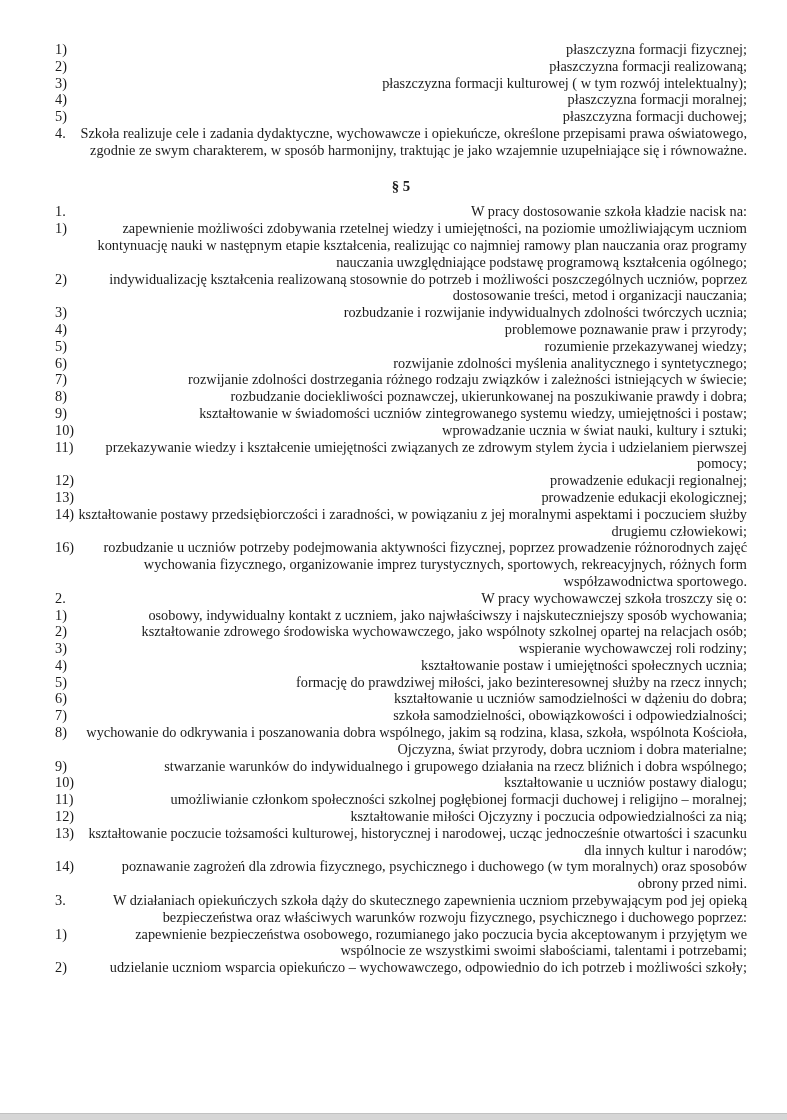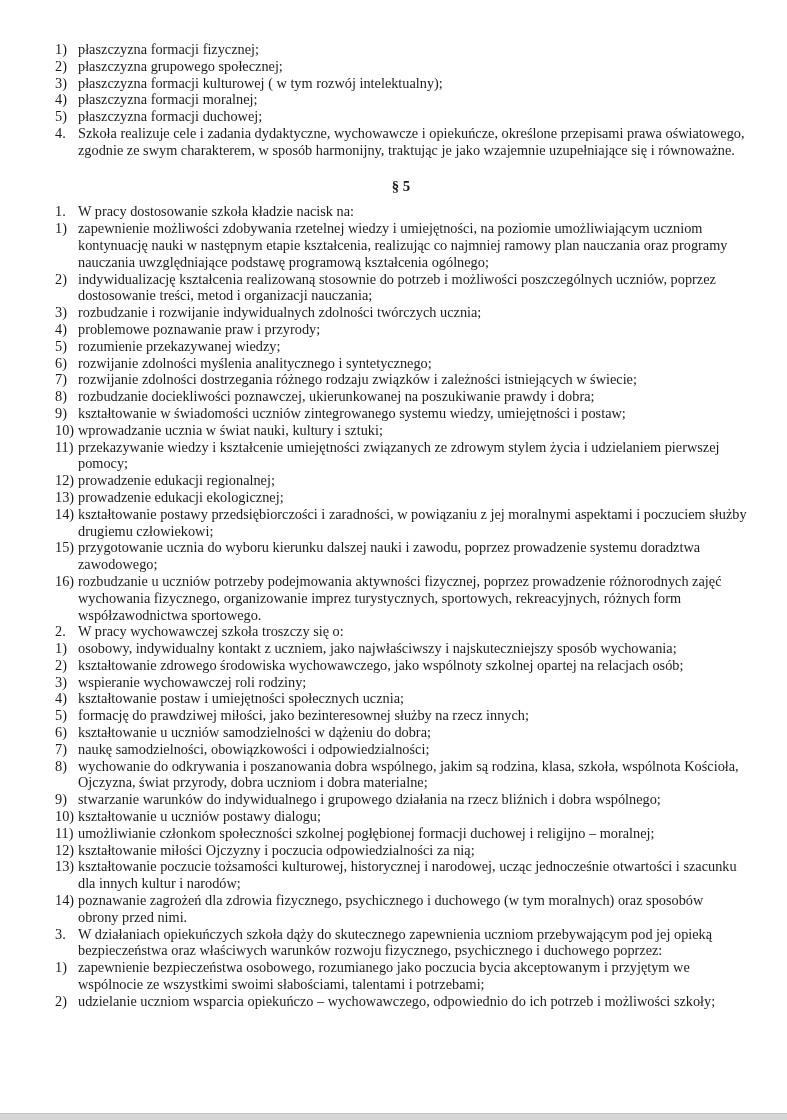--- a/index.html
+++ b/index.html
@@ -26,20 +26,21 @@
   .item {
     display: flex;
     align-items: flex-start;
   }
   .item .marker {
     flex: 0 0 23px;
     white-space: nowrap;
   }
   .item .text {
     flex: 1 1 auto;
+    text-align: right;
   }
   .heading {
     text-align: center;
     font-weight: bold;
     font-size: 14.8px;
     margin: 19px 0 9px 0;
   }
   .bottom-bar {
     position: absolute;
     left: 0;
@@ -55,21 +56,21 @@
 <body>
 
 <div class="page">
   <div class="doc-list" id="intro-list">
       <div class="item">
         <span class="marker">1)</span>
         <span class="text">płaszczyzna formacji fizycznej;</span>
       </div>
       <div class="item">
         <span class="marker">2)</span>
-        <span class="text">płaszczyzna grupowego społecznej;</span>
+        <span class="text">płaszczyzna formacji realizowaną;</span>
       </div>
       <div class="item">
         <span class="marker">3)</span>
         <span class="text">płaszczyzna formacji kulturowej ( w tym rozwój intelektualny);</span>
       </div>
       <div class="item">
         <span class="marker">4)</span>
         <span class="text">płaszczyzna formacji moralnej;</span>
       </div>
       <div class="item">
@@ -137,24 +138,20 @@
       </div>
       <div class="item">
         <span class="marker">13)</span>
         <span class="text">prowadzenie edukacji ekologicznej;</span>
       </div>
       <div class="item">
         <span class="marker">14)</span>
         <span class="text">kształtowanie postawy przedsiębiorczości i zaradności, w powiązaniu z jej moralnymi aspektami i poczuciem służby drugiemu człowiekowi;</span>
       </div>
       <div class="item">
-        <span class="marker">15)</span>
-        <span class="text">przygotowanie ucznia do wyboru kierunku dalszej nauki i zawodu, poprzez prowadzenie systemu doradztwa zawodowego;</span>
-      </div>
-      <div class="item">
         <span class="marker">16)</span>
         <span class="text">rozbudzanie u uczniów potrzeby podejmowania aktywności fizycznej, poprzez prowadzenie różnorodnych zajęć wychowania fizycznego, organizowanie imprez turystycznych, sportowych, rekreacyjnych, różnych form współzawodnictwa sportowego.</span>
       </div>
       <div class="item">
         <span class="marker">2.</span>
         <span class="text">W pracy wychowawczej szkoła troszczy się o:</span>
       </div>
       <div class="item">
         <span class="marker">1)</span>
         <span class="text">osobowy, indywidualny kontakt z uczniem, jako najwłaściwszy i najskuteczniejszy sposób wychowania;</span>
@@ -174,21 +171,21 @@
       <div class="item">
         <span class="marker">5)</span>
         <span class="text">formację do prawdziwej miłości, jako bezinteresownej służby na rzecz innych;</span>
       </div>
       <div class="item">
         <span class="marker">6)</span>
         <span class="text">kształtowanie u uczniów samodzielności w dążeniu do dobra;</span>
       </div>
       <div class="item">
         <span class="marker">7)</span>
-        <span class="text">naukę samodzielności, obowiązkowości i odpowiedzialności;</span>
+        <span class="text">szkoła samodzielności, obowiązkowości i odpowiedzialności;</span>
       </div>
       <div class="item">
         <span class="marker">8)</span>
         <span class="text">wychowanie do odkrywania i poszanowania dobra wspólnego, jakim są rodzina, klasa, szkoła, wspólnota Kościoła, Ojczyzna, świat przyrody, dobra uczniom i dobra materialne;</span>
       </div>
       <div class="item">
         <span class="marker">9)</span>
         <span class="text">stwarzanie warunków do indywidualnego i grupowego działania na rzecz bliźnich i dobra wspólnego;</span>
       </div>
       <div class="item">

